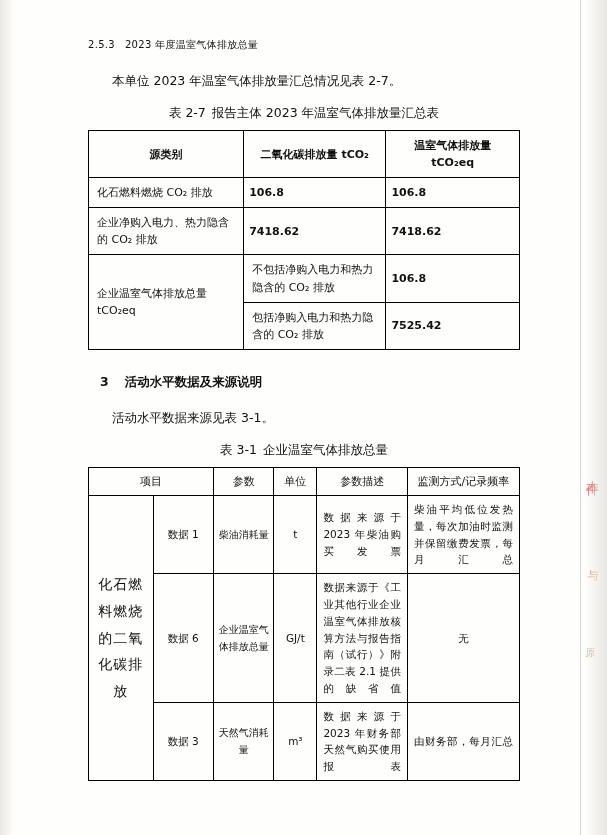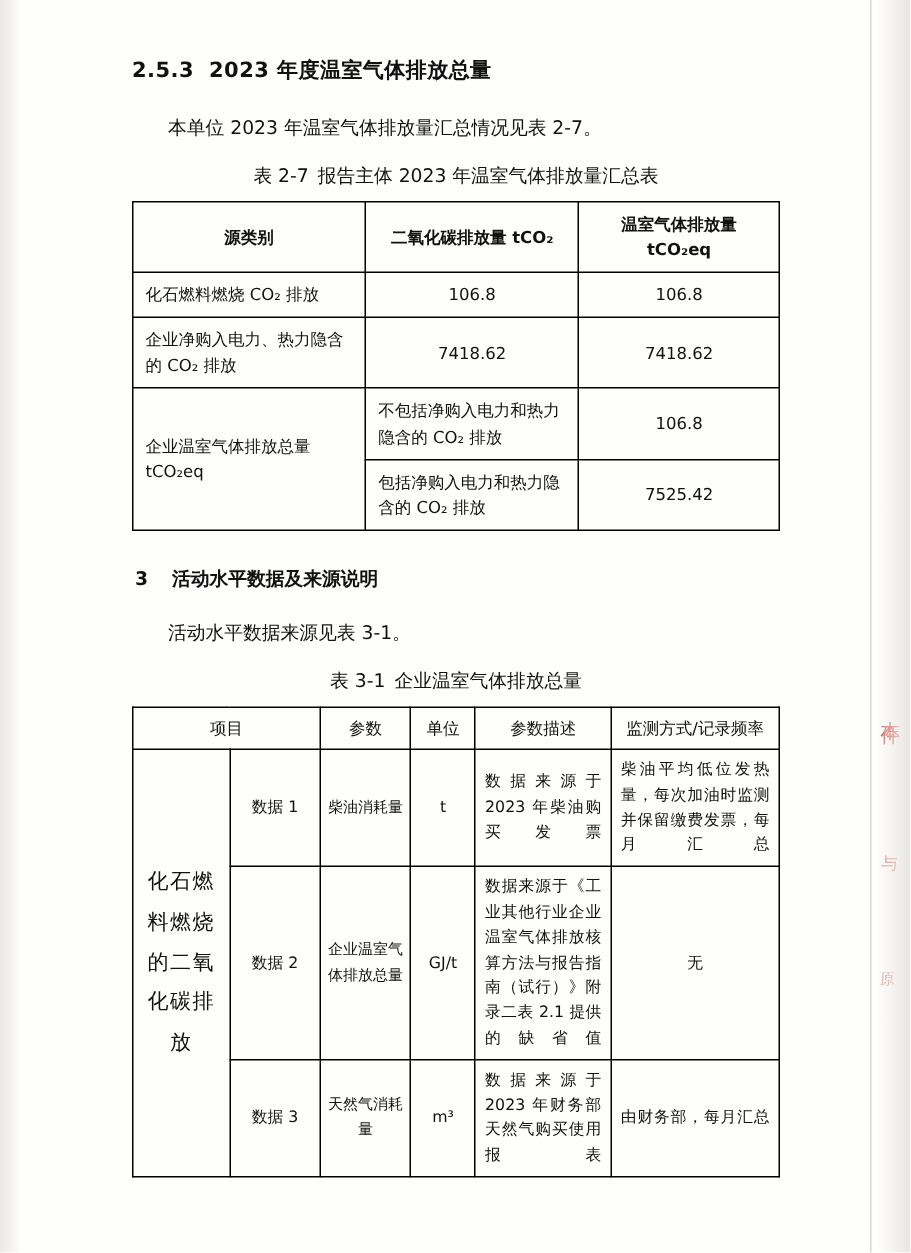--- a/index.html
+++ b/index.html
@@ -39,22 +39,22 @@
     background: linear-gradient(to left, #e9e6e2, rgba(255,255,255,0));
     pointer-events: none;
   }
   .content {
     position: absolute;
     left: 88px;
     top: 38px;
     width: 432px;
   }
   .heading {
-    font-weight: bold;
-    font-size: 14px;
+    font-weight: normal;
+    font-size: 10px;
     letter-spacing: 0.3px;
     margin: 0 0 18px 0;
   }
   .heading .num { margin-right: 10px; }
   .para {
     font-size: 12.5px;
     margin: 12px 0 14px 0;
     text-indent: 24px;
     line-height: 1.7;
   }
@@ -73,28 +73,28 @@
     table-layout: fixed;
   }
   table td, table th {
     border: 1px solid #000;
     padding: 6px 5px;
     vertical-align: middle;
     font-weight: normal;
     line-height: 1.55;
   }
   .t1 th { text-align: center; font-weight: bold; font-size: 11px; }
-  .t1 td.num { text-align: center; }
+  .t1 td.num { text-align: left; font-weight: bold; }
   .t1 td.lbl { text-align: left; padding-left: 8px; }
   .t1 td.sub { text-align: left; padding-left: 8px; }
 
   .h2 {
     font-weight: bold;
     font-size: 12.5px;
-    margin: 24px 0 16px 2px;
+    margin: 24px 0 16px 12px;
   }
   .h2 .num { margin-right: 16px; }
 
   .t2 th {
     text-align: center;
     font-weight: normal;
     font-size: 11px;
     padding: 5px 2px;
   }
   .t2 td {
@@ -229,21 +229,21 @@
       <tbody>
         <tr>
           <td class="vert" rowspan="3">化石燃料燃烧的二氧化碳排放</td>
           <td>数据 1</td>
           <td class="spaced">柴油消耗量</td>
           <td>t</td>
           <td class="just">数据来源于 2023 年柴油购买发票</td>
           <td class="just">柴油平均低位发热量，每次加油时监测并保留缴费发票，每月汇总</td>
         </tr>
         <tr>
-          <td>数据 2</td>
+          <td>数据 6</td>
           <td class="spaced">企业温室气体排放总量</td>
           <td>GJ/t</td>
           <td class="just">数据来源于《工业其他行业企业温室气体排放核算方法与报告指南（试行）》附录二表 2.1 提供的缺省值</td>
           <td>无</td>
         </tr>
         <tr>
           <td>数据 3</td>
           <td class="spaced">天然气消耗量</td>
           <td>m³</td>
           <td class="just">数据来源于 2023 年财务部天然气购买使用报表</td>

